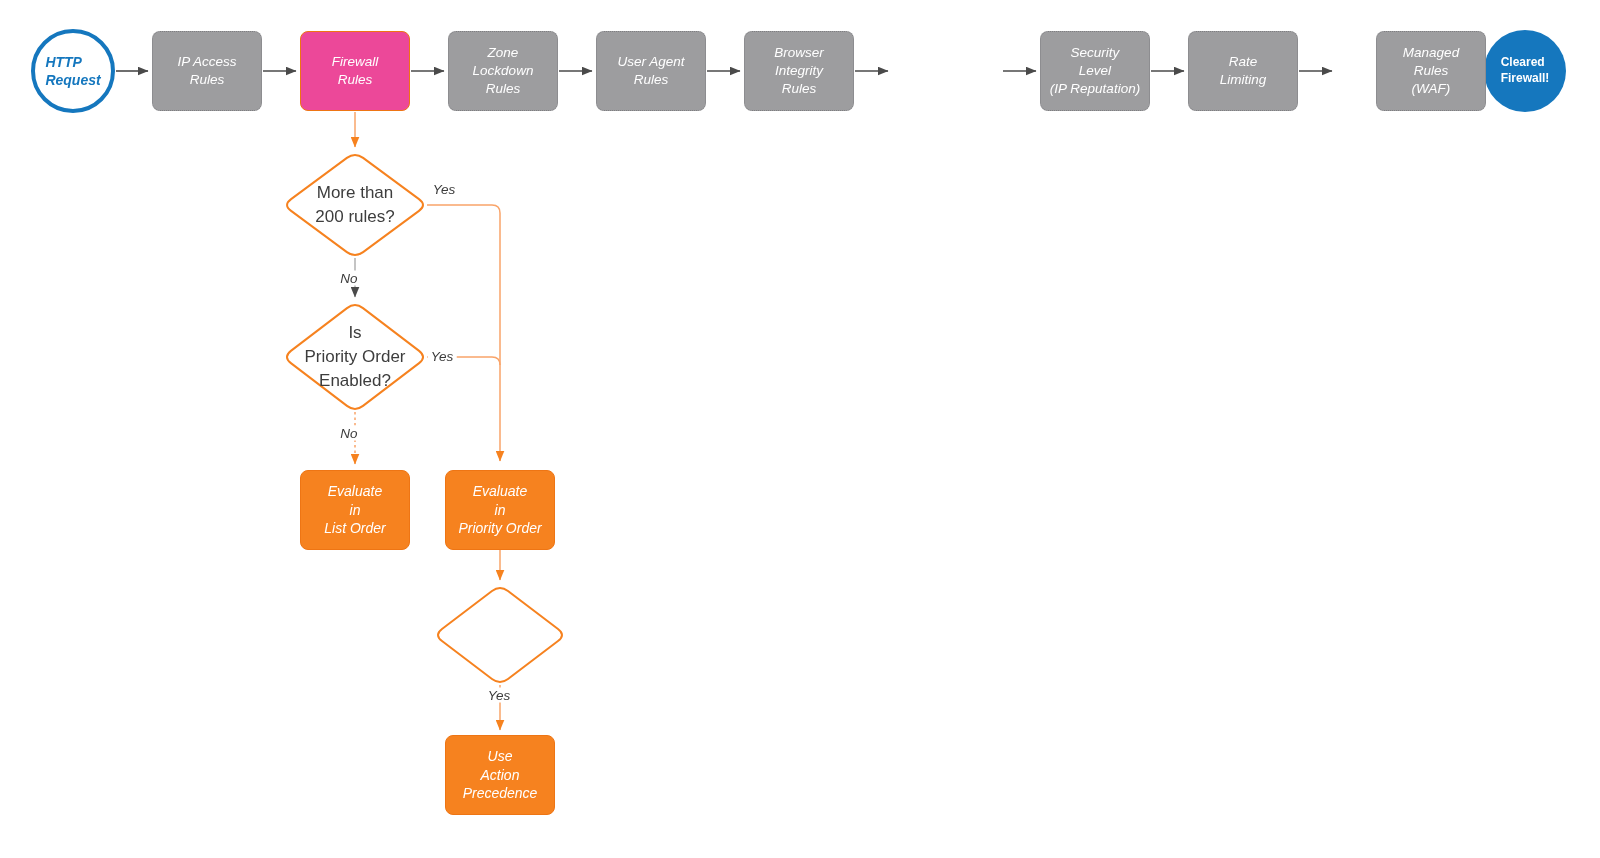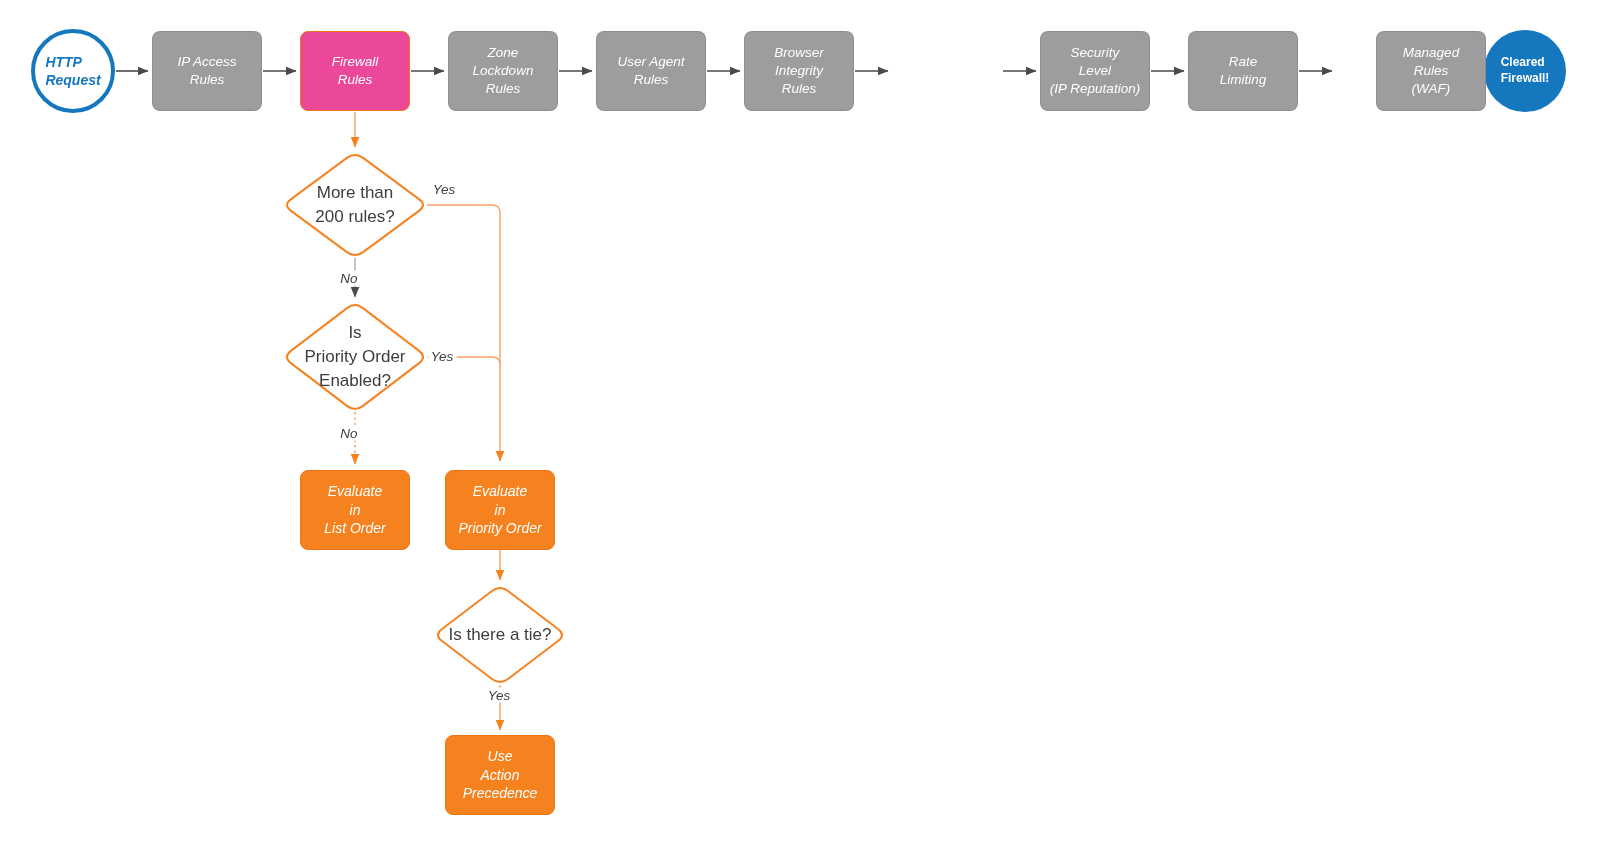--- a/index.html
+++ b/index.html
@@ -139,23 +139,20 @@
 
   <div class="decision-label" style="left:283px; top:152px; width:144px; height:106px;">
     <span class="lbl">More than
 200 rules?</span>
   </div>
   <div class="decision-label" style="left:283px; top:302px; width:144px; height:110px;">
     <span class="lbl">Is
 Priority Order
 Enabled?</span>
   </div>
-  <div class="decision-label" style="left:434px; top:585px; width:132px; height:100px;">
-    <span class="lbl">Is there a tie?</span>
-  </div>
 
   <div class="action" style="left:300px; top:470px;">
     <span class="lbl">Evaluate
 in
 List Order</span>
   </div>
   <div class="action" style="left:445px; top:470px;">
     <span class="lbl">Evaluate
 in
 Priority Order</span>

